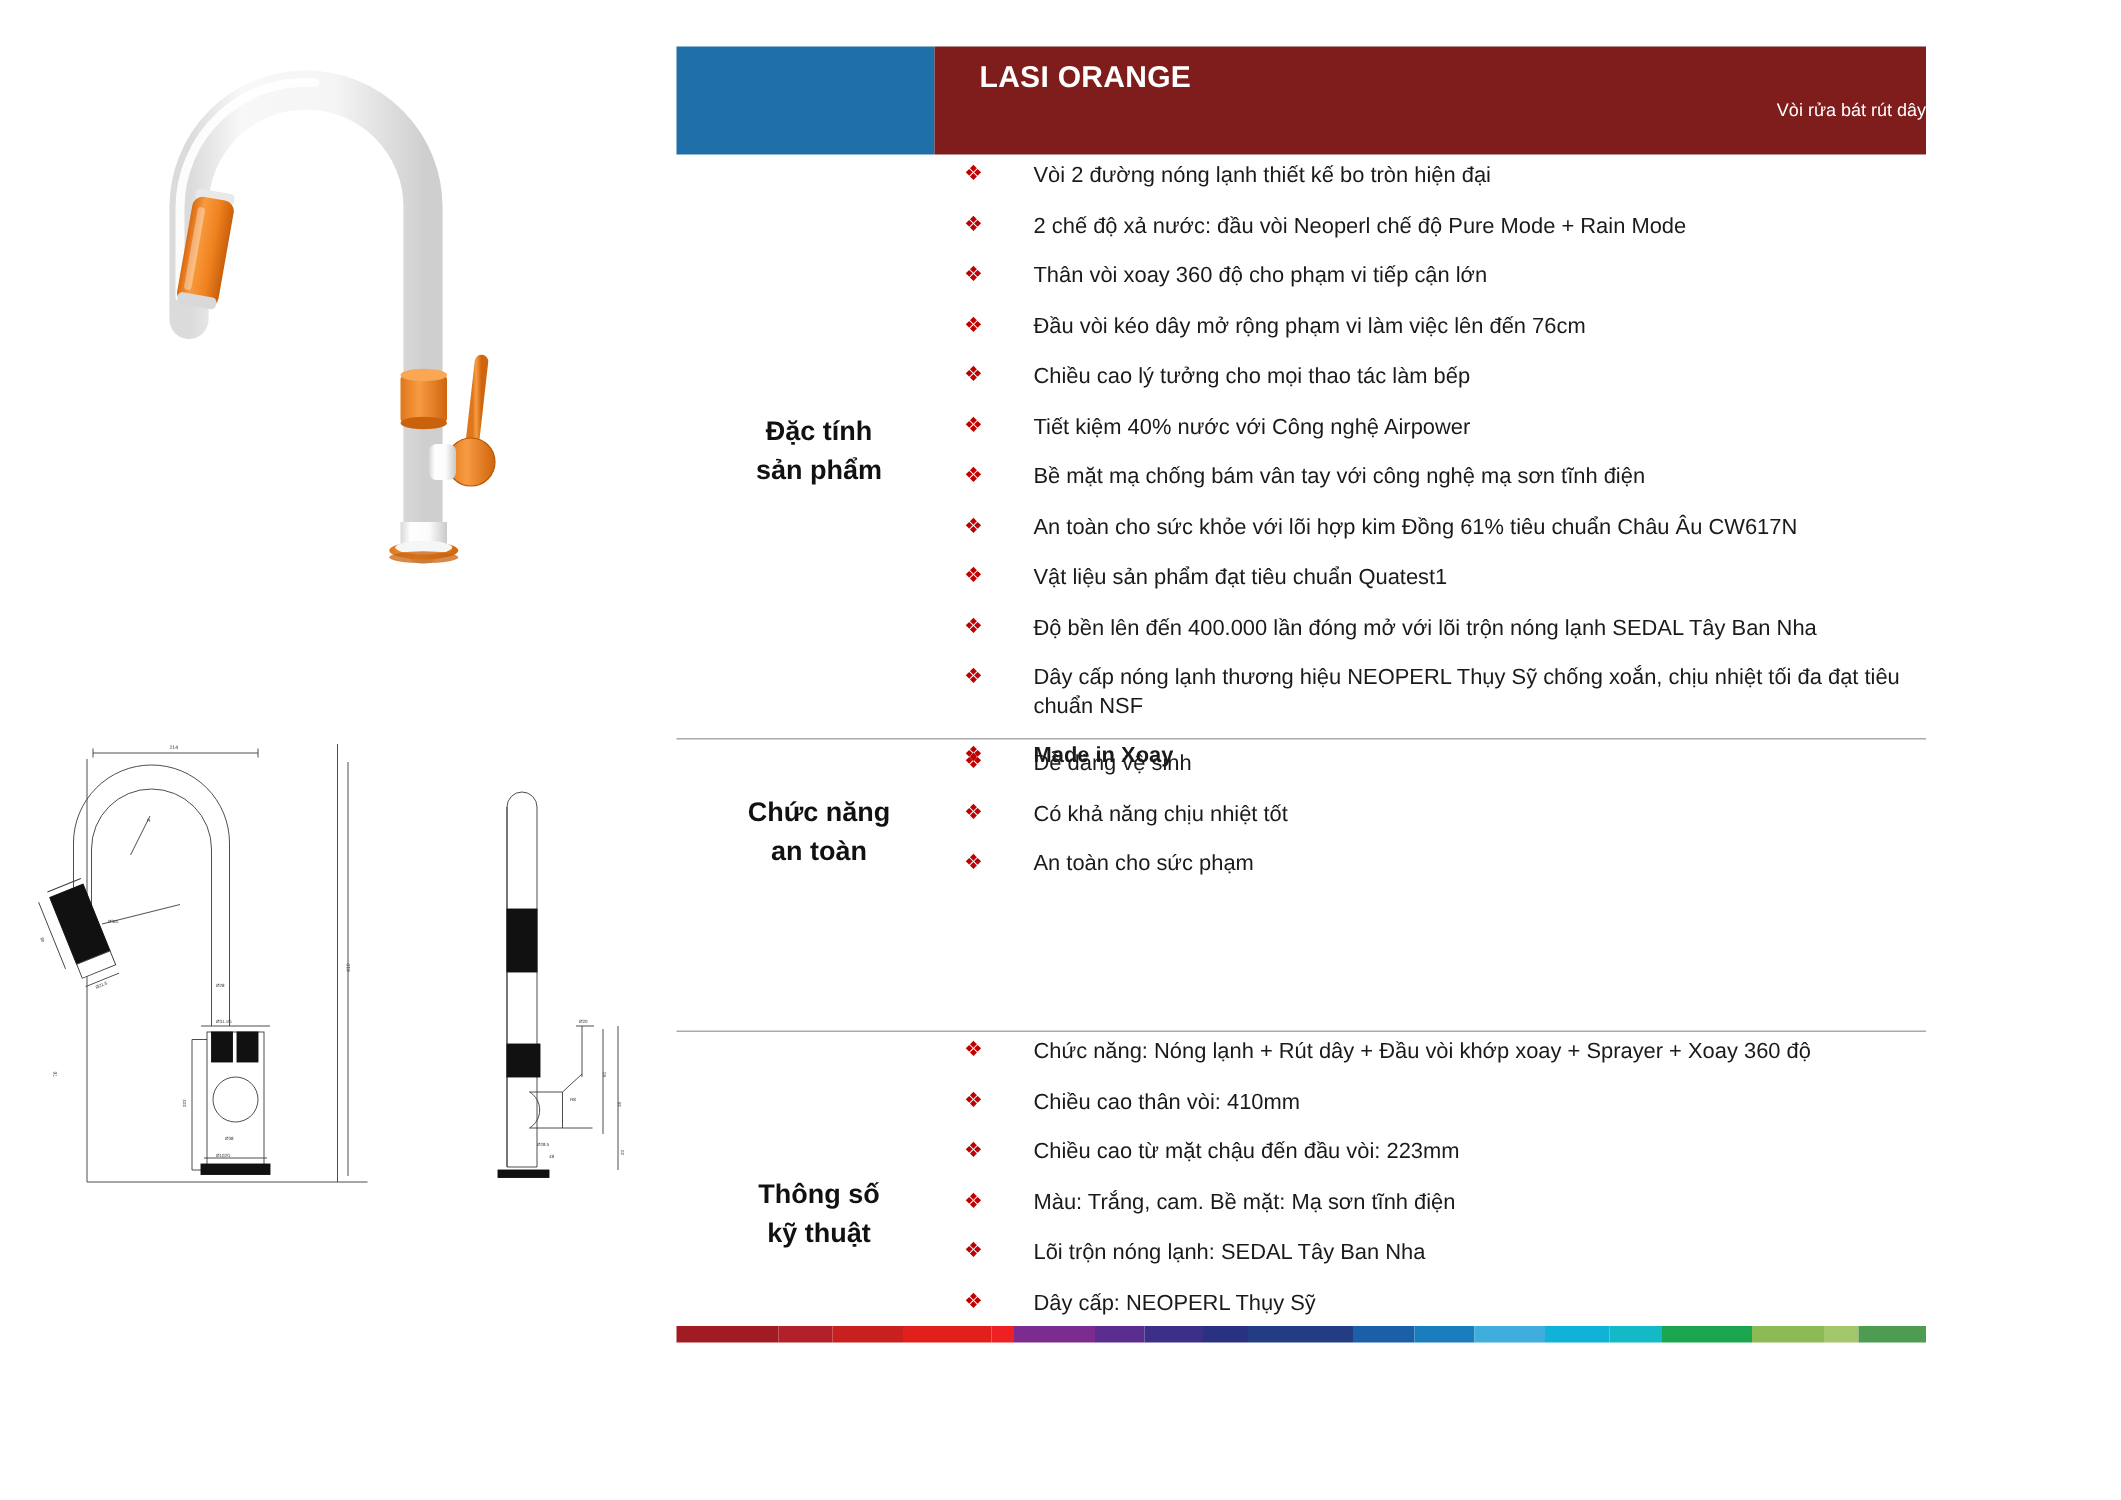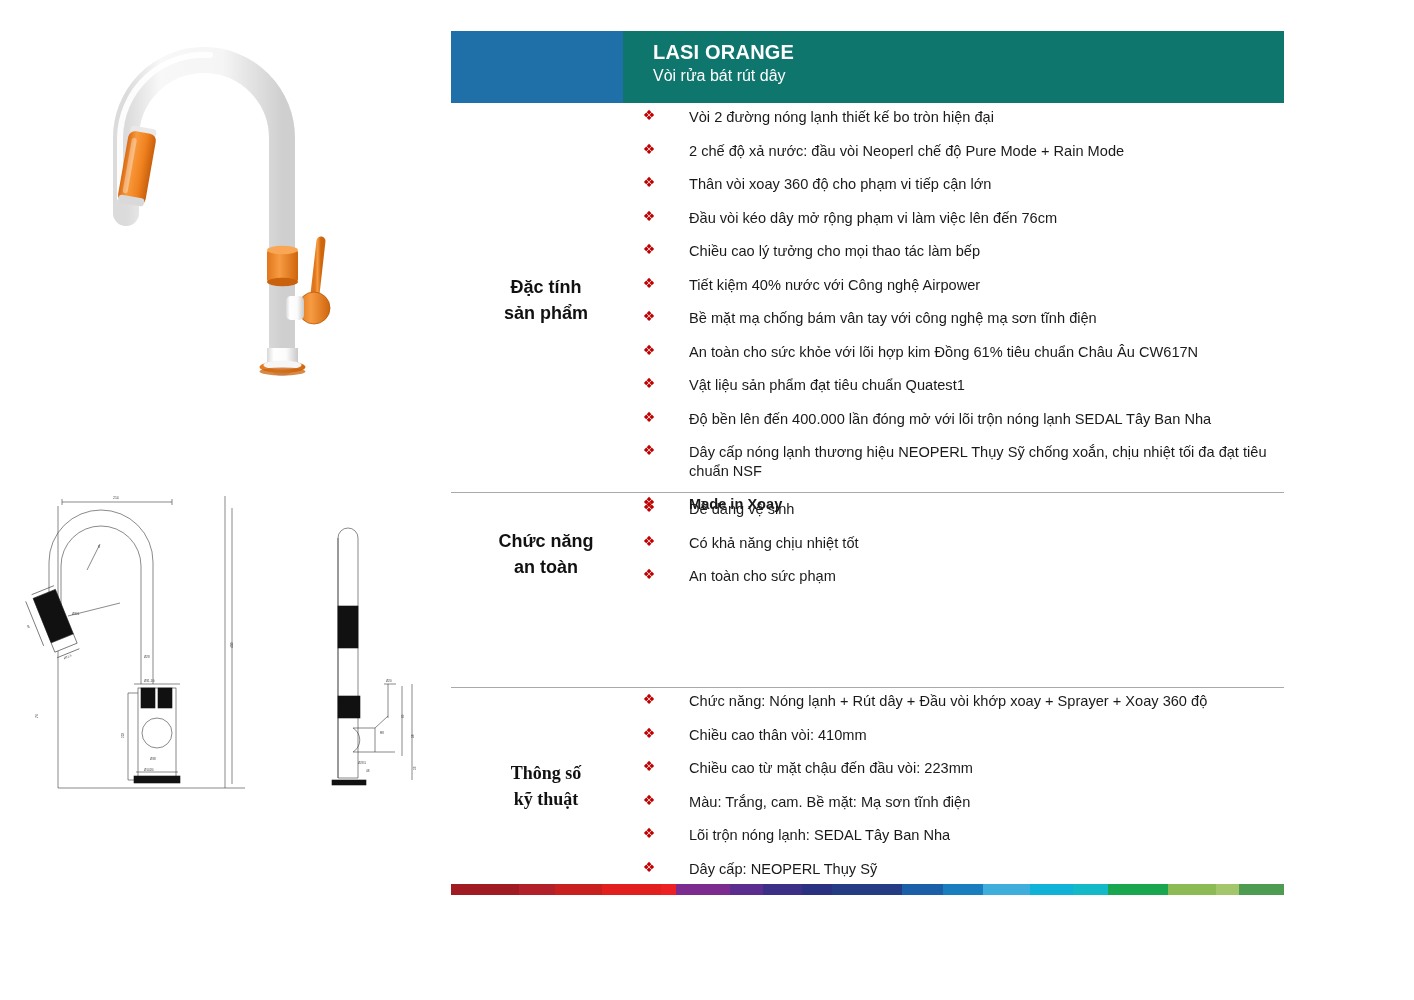--- a/index.html
+++ b/index.html
@@ -64,24 +64,25 @@
     color: #ffffff;
   }
   .product-name {
     font-size: 20px;
     font-weight: bold;
     letter-spacing: 0.2px;
     line-height: 1.25;
     margin: 0;
   }
   .product-subtitle {
-    font-size: 16px;
+    font-size: 12px;
     font-weight: normal;
     line-height: 1.3;
     margin: 1px 0 0 0;
+    text-align: right;
   }
 
   
   .section {
     position: absolute;
     left: 0;
     width: 833px;
     display: flex;
     align-items: flex-start;
   }
@@ -135,21 +136,21 @@
     width: 833px;
     height: 1px;
     background: #a9a9a9;
   }
   #divider-1 { top: 492px; }
   #divider-2 { top: 687px; }
 
   
   .label-features { margin-top: 166px; }
   .label-safety   { margin-top: 28px; }
-  .label-specs    { margin-top: 68px; font-family: Liberation Serif, serif; }
+  .label-specs    { margin-top: 91px; }
 
   
   .color-bar {
     position: absolute;
     left: 0; top: 884px;
     width: 833px; height: 11px;
     display: flex;
   }
   .color-seg { height: 100%; }
 </style>
@@ -297,21 +298,21 @@
         <text x="60" y="246" font-size="3" fill="#3a3a3a" stroke="none" font-family="'Liberation Sans', sans-serif">R8</text>
       </g>
     </svg>
   </div>
 </div>
 
 <div class="right-panel">
 
   <div class="title-band">
     <div class="title-band-left" style="background: rgb(31, 111, 168);"></div>
-    <div class="title-band-right" style="background: #0f766e; color: rgb(255, 255, 255);">
+    <div class="title-band-right" style="background: #7f1d1d; color: rgb(255, 255, 255);">
       <div class="product-name">LASI ORANGE</div>
       <div class="product-subtitle">Vòi rửa bát rút dây</div>
     </div>
   </div>
 
   <div class="section" id="section-features">
     <div class="section-label label-features">
       <span class="lbl-line">Đặc tính</span>
       <span class="lbl-line">sản phẩm</span>
     </div>

